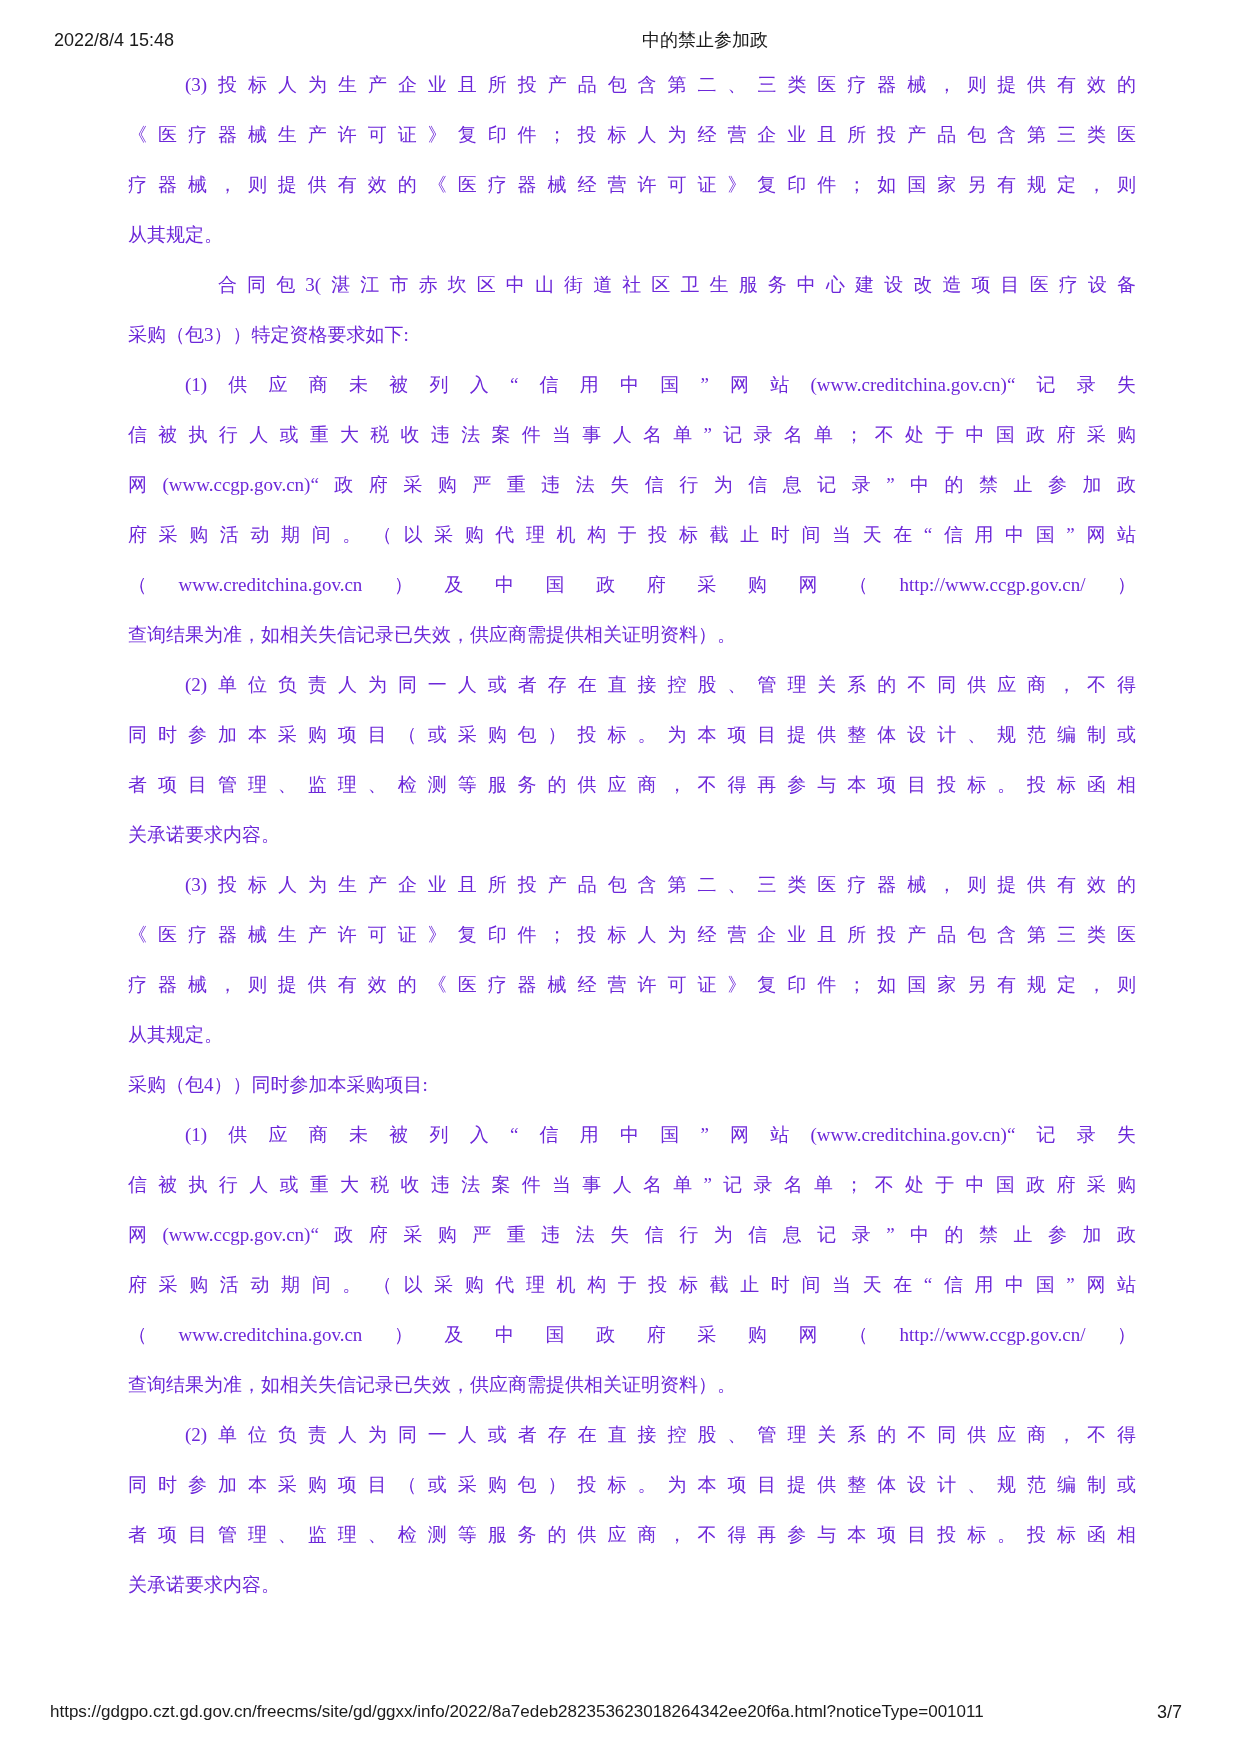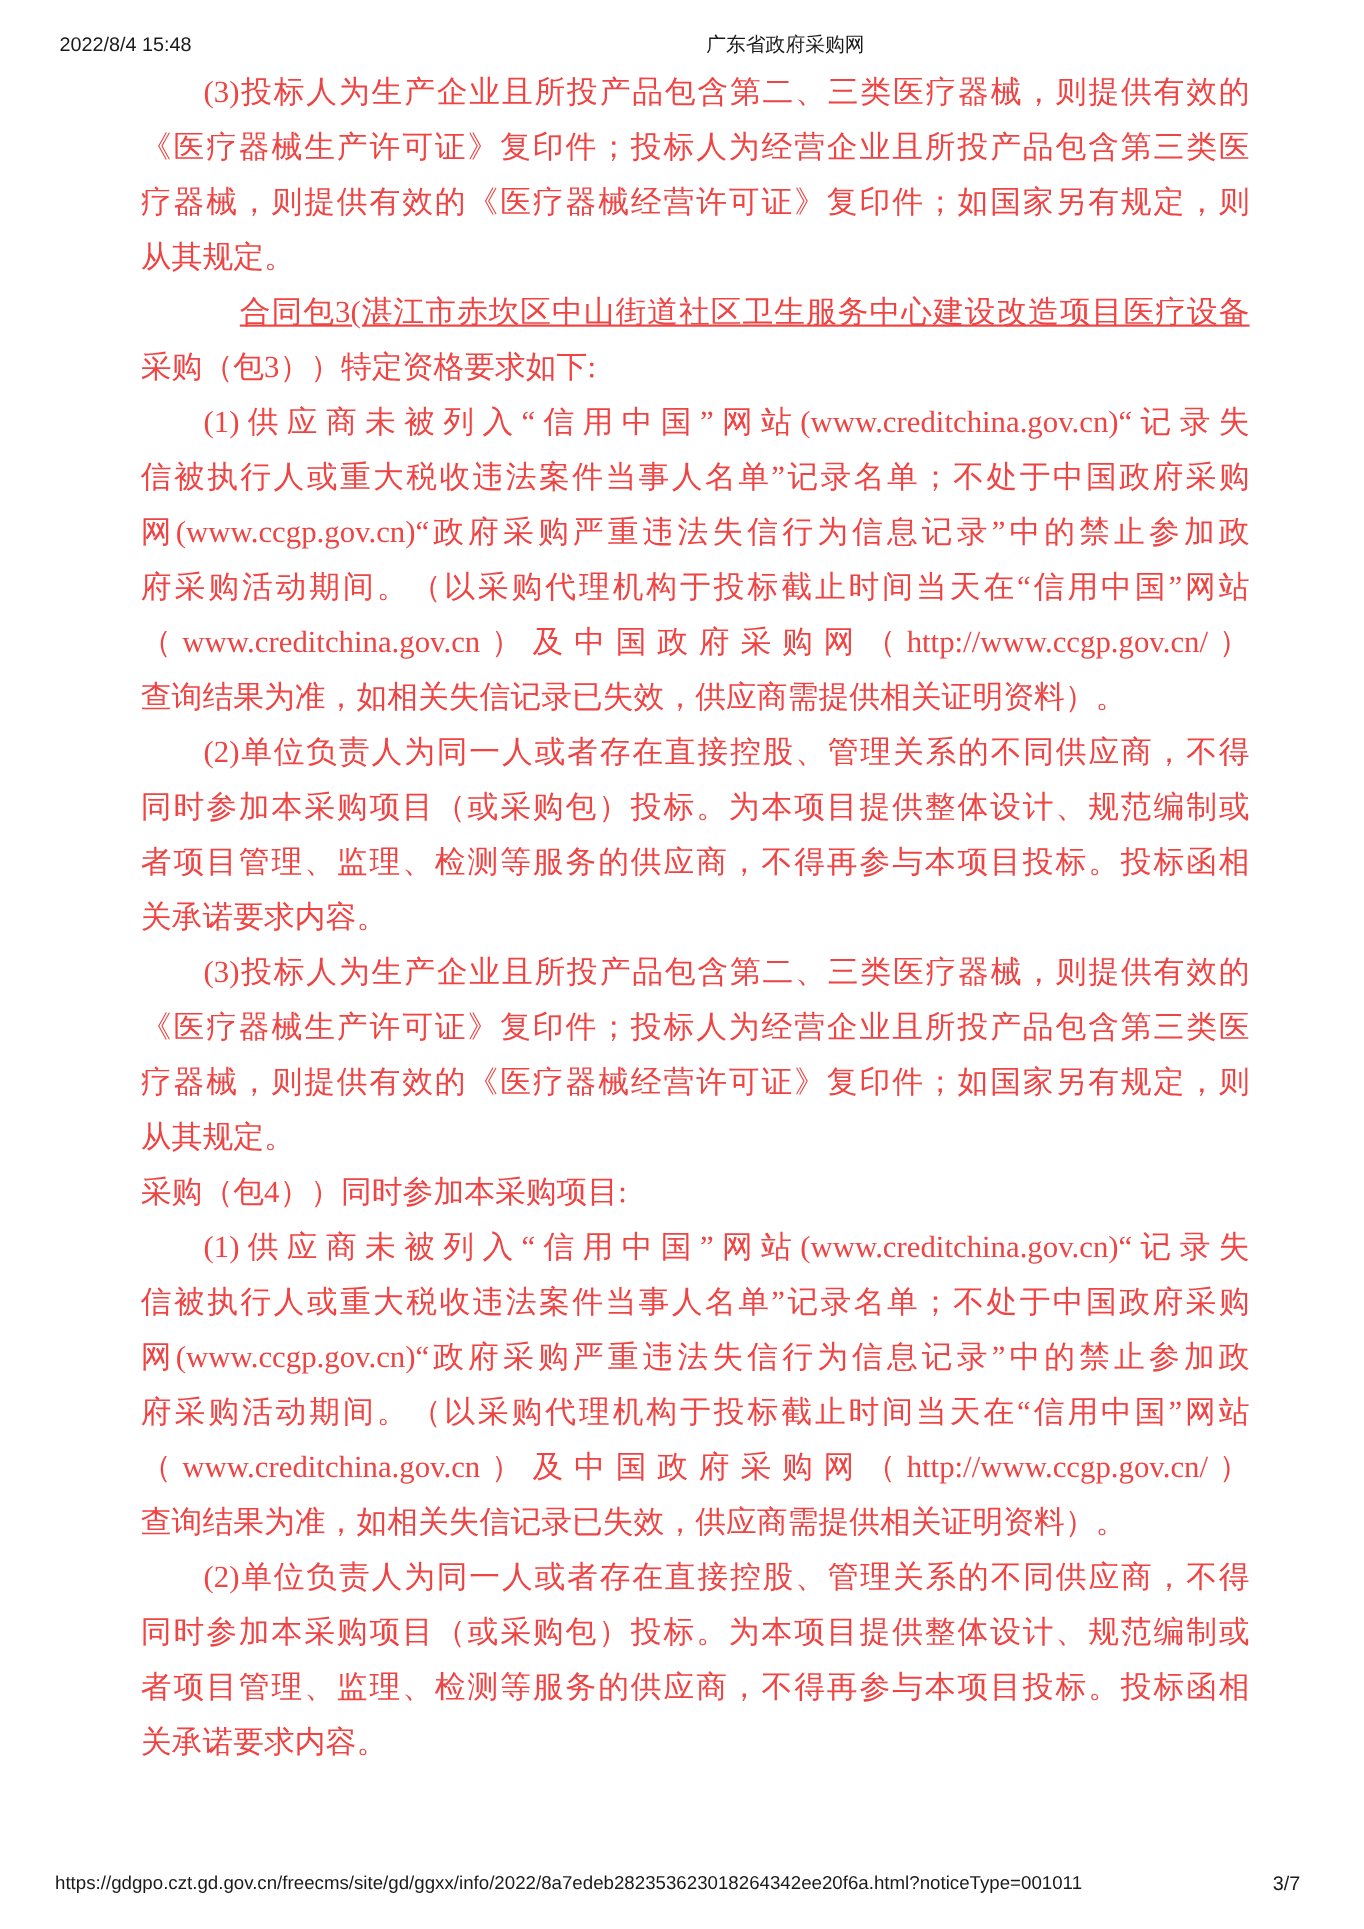--- a/index.html
+++ b/index.html
@@ -26,46 +26,46 @@
   .footer-url  { left: 50px;  top: 1702px; font-size: 17px; }
   .footer-page { left: 1157px; top: 1702px; }
   
   .content {
     position: absolute;
     left: 128px;
     top: 60px;
     width: 1008px;
   }
   .line {
-    font-size: 28px;
+    font-size: 19px;
     line-height: 50px;
     height: 50px;
     letter-spacing: 0px;
     text-align: justify;
     text-align-last: left;
     white-space: normal;
-    color: #ef4444;
+    color: #6d28d9;
   }
   .line.just { text-align-last: justify; }
 </style>
 </head>
 <body>
 
 <div class="page">
 
   <div class="hf timestamp">2022/8/4 15:48</div>
 
-  <div class="hf site-title">广东省政府采购网</div>
+  <div class="hf site-title">中的禁止参加政</div>
 
   <div class="content">
       <div class="line just" style="padding-left: 57px;">(3)投标人为生产企业且所投产品包含第二、三类医疗器械，则提供有效的</div>
       <div class="line just">《医疗器械生产许可证》复印件；投标人为经营企业且所投产品包含第三类医</div>
       <div class="line just">疗器械，则提供有效的《医疗器械经营许可证》复印件；如国家另有规定，则</div>
       <div class="line">从其规定。</div>
-      <div class="line just" style="padding-left: 90px; text-decoration: underline;">合同包3(湛江市赤坎区中山街道社区卫生服务中心建设改造项目医疗设备</div>
+      <div class="line just" style="padding-left: 90px;">合同包3(湛江市赤坎区中山街道社区卫生服务中心建设改造项目医疗设备</div>
       <div class="line">采购（包3））特定资格要求如下:</div>
       <div class="line just" style="padding-left: 57px;">(1)供应商未被列入“信用中国”网站(www.creditchina.gov.cn)“记录失</div>
       <div class="line just">信被执行人或重大税收违法案件当事人名单”记录名单；不处于中国政府采购</div>
       <div class="line just">网(www.ccgp.gov.cn)“政府采购严重违法失信行为信息记录”中的禁止参加政</div>
       <div class="line just">府采购活动期间。（以采购代理机构于投标截止时间当天在“信用中国”网站</div>
       <div class="line just">（www.creditchina.gov.cn）及中国政府采购网（http://www.ccgp.gov.cn/）</div>
       <div class="line">查询结果为准，如相关失信记录已失效，供应商需提供相关证明资料）。</div>
       <div class="line just" style="padding-left: 57px;">(2)单位负责人为同一人或者存在直接控股、管理关系的不同供应商，不得</div>
       <div class="line just">同时参加本采购项目（或采购包）投标。为本项目提供整体设计、规范编制或</div>
       <div class="line just">者项目管理、监理、检测等服务的供应商，不得再参与本项目投标。投标函相</div>

